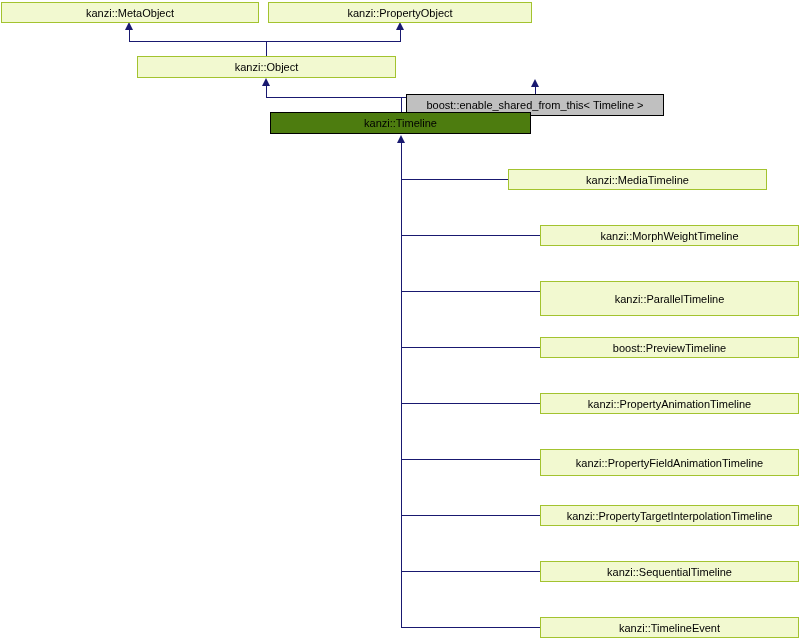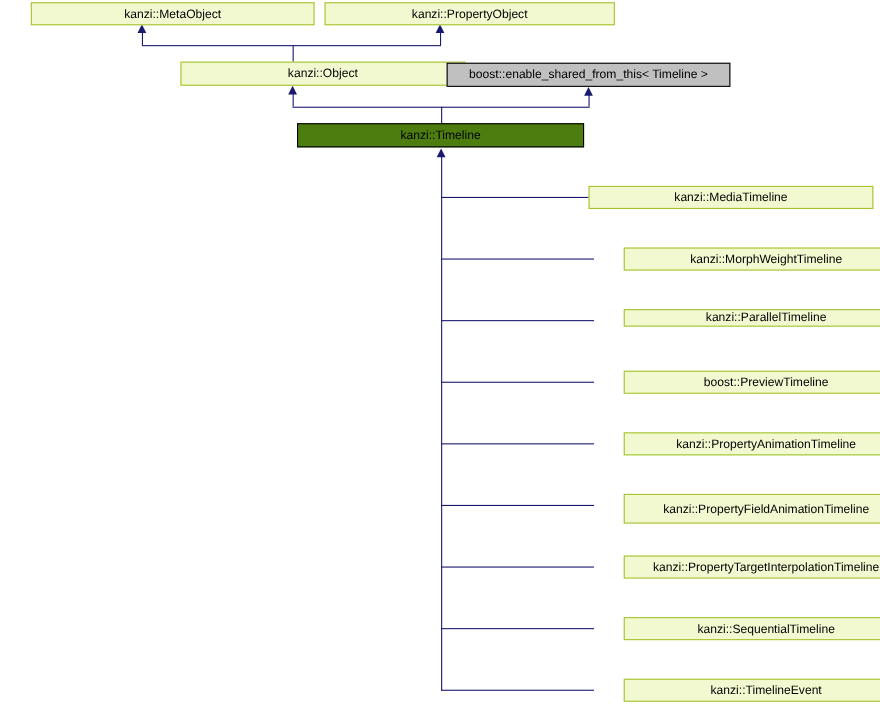--- a/index.html
+++ b/index.html
@@ -6,22 +6,22 @@
   #stage{
     position:relative;width:800px;height:640px;background:#ffffff;overflow:hidden;
     font-family:"Liberation Sans", sans-serif;
   }
   .node{
     position:absolute;box-sizing:border-box;
     display:flex;align-items:center;justify-content:center;
     font-size:11px;color:#000000;white-space:nowrap;
     border:1px solid #000000;background:#ffffff;
   }
-  .node.green{border-color:#a3c32f;background:#f2f9d0;margin-left:27px;}
-  .node.gray{border-color:#000000;background:#c0c0c0;}
+  .node.green{border-color:#a3c32f;background:#f2f9d0;}
+  .node.gray{border-color:#000000;background:#c0c0c0;margin-top:37px;}
   .node.white{border-color:#000000;background:#4d7c0f;}
   .edge{position:absolute;background:#191970;}
   .edge.h{height:1px;}
   .edge.v{width:1px;}
   .arrow-up{
     position:absolute;width:0;height:0;
     border-left:4px solid transparent;border-right:4px solid transparent;
     border-bottom:8px solid #191970;
   }
 </style>
@@ -63,21 +63,21 @@
   <div class="node green" style="left:137px;top:56px;width:259px;height:22px">kanzi::Object</div>
 
   <div class="node gray" style="left:406px;top:57px;width:258px;height:22px">boost::enable_shared_from_this&lt; Timeline &gt;</div>
 
   <div class="node white" style="left:270px;top:112px;width:261px;height:22px">kanzi::Timeline</div>
 
   <div class="node green" style="left:508px;top:169px;width:259px;height:21px">kanzi::MediaTimeline</div>
 
   <div class="node green" style="left:540px;top:225px;width:259px;height:21px">kanzi::MorphWeightTimeline</div>
 
-  <div class="node green" style="left:540px;top:281px;width:259px;height:16px">kanzi::ParallelTimeline</div>
+  <div class="node green" style="left:540px;top:281px;width:259px;height:35px">kanzi::ParallelTimeline</div>
 
   <div class="node green" style="left:540px;top:337px;width:259px;height:21px">boost::PreviewTimeline</div>
 
   <div class="node green" style="left:540px;top:393px;width:259px;height:21px">kanzi::PropertyAnimationTimeline</div>
 
   <div class="node green" style="left:540px;top:449px;width:259px;height:27px">kanzi::PropertyFieldAnimationTimeline</div>
 
   <div class="node green" style="left:540px;top:505px;width:259px;height:21px">kanzi::PropertyTargetInterpolationTimeline</div>
 
   <div class="node green" style="left:540px;top:561px;width:259px;height:21px">kanzi::SequentialTimeline</div>

